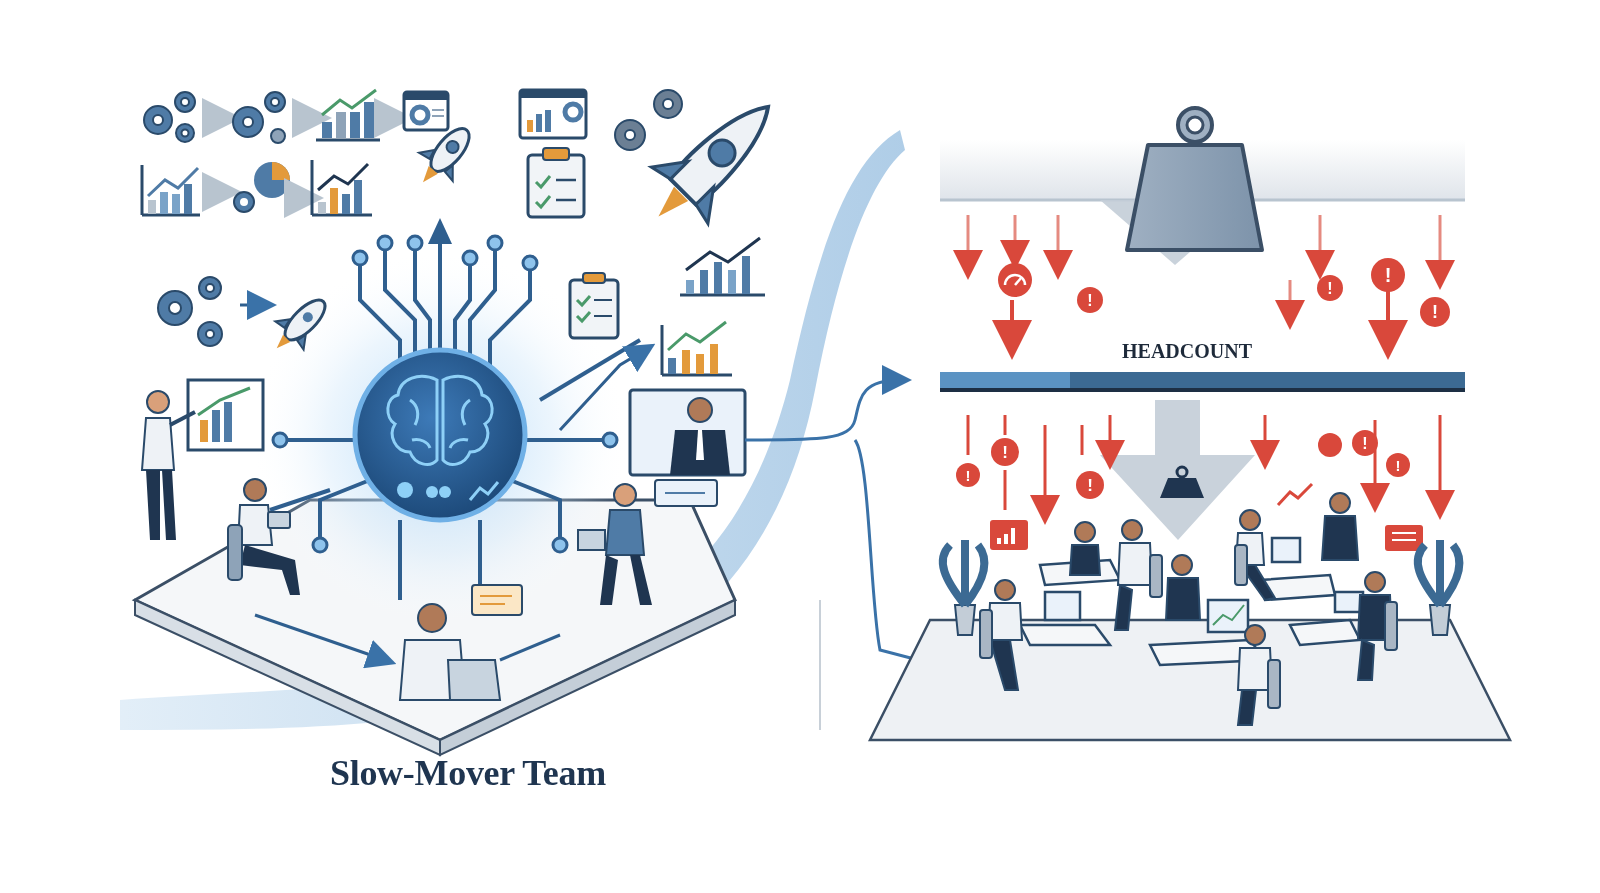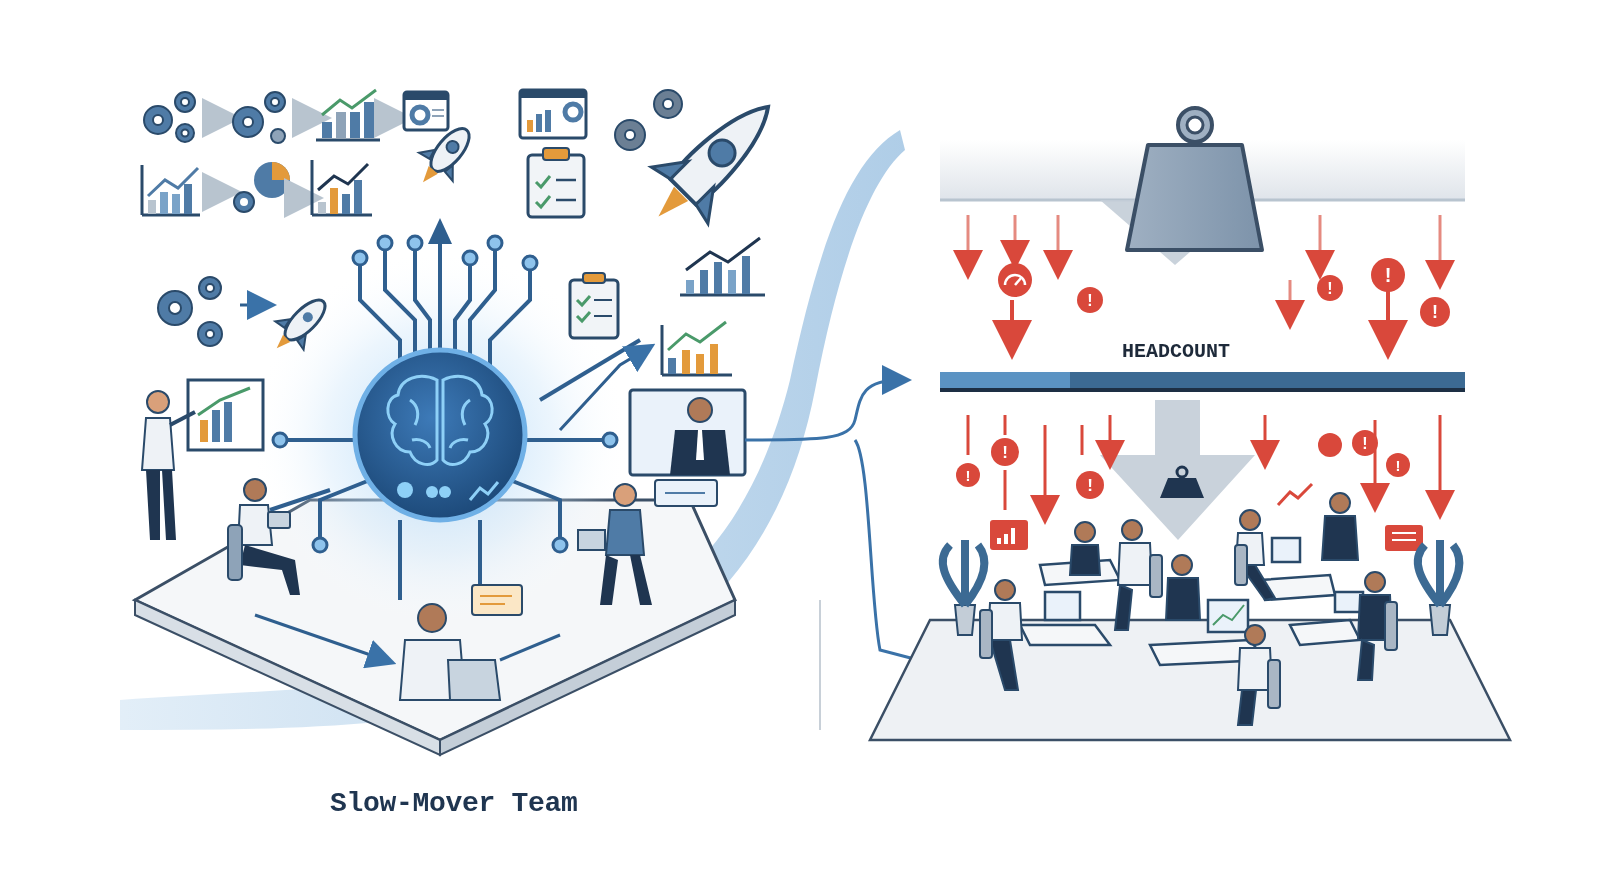--- a/index.html
+++ b/index.html
@@ -1,19 +1,19 @@
 <!DOCTYPE html>
 <html><head>
 <meta charset="utf-8">
 <style>
   html,body{margin:0;padding:0;background:#ffffff;}
   body{width:1600px;height:893px;position:relative;overflow:hidden;font-family:"Liberation Sans",sans-serif;}
   svg{position:absolute;left:0;top:0;}
-  .label{position:absolute;font-family:Liberation Mono, monospace;font-weight:bold;color:#1f3550;}
-  #team-label{left:330px;top:752px;font-size:28px;letter-spacing:-0.3px;margin-top:36px;}
+  .label{position:absolute;font-family:Liberation Serif, serif;font-weight:bold;color:#1f3550;}
+  #team-label{left:330px;top:752px;font-size:36px;letter-spacing:-0.3px;}
   #headcount-label{left:1122px;top:340px;font-size:20px;color:#1e2a3a;}
 </style>
 </head>
 <body>
 
 <svg width="1600" height="893" viewBox="0 0 1600 893">
   <defs>
     <radialGradient id="glow" cx="50%" cy="50%" r="50%">
       <stop offset="0%" stop-color="#9fd0f7" stop-opacity="0.8"></stop>
       <stop offset="60%" stop-color="#cfe7fa" stop-opacity="0.4"></stop>

